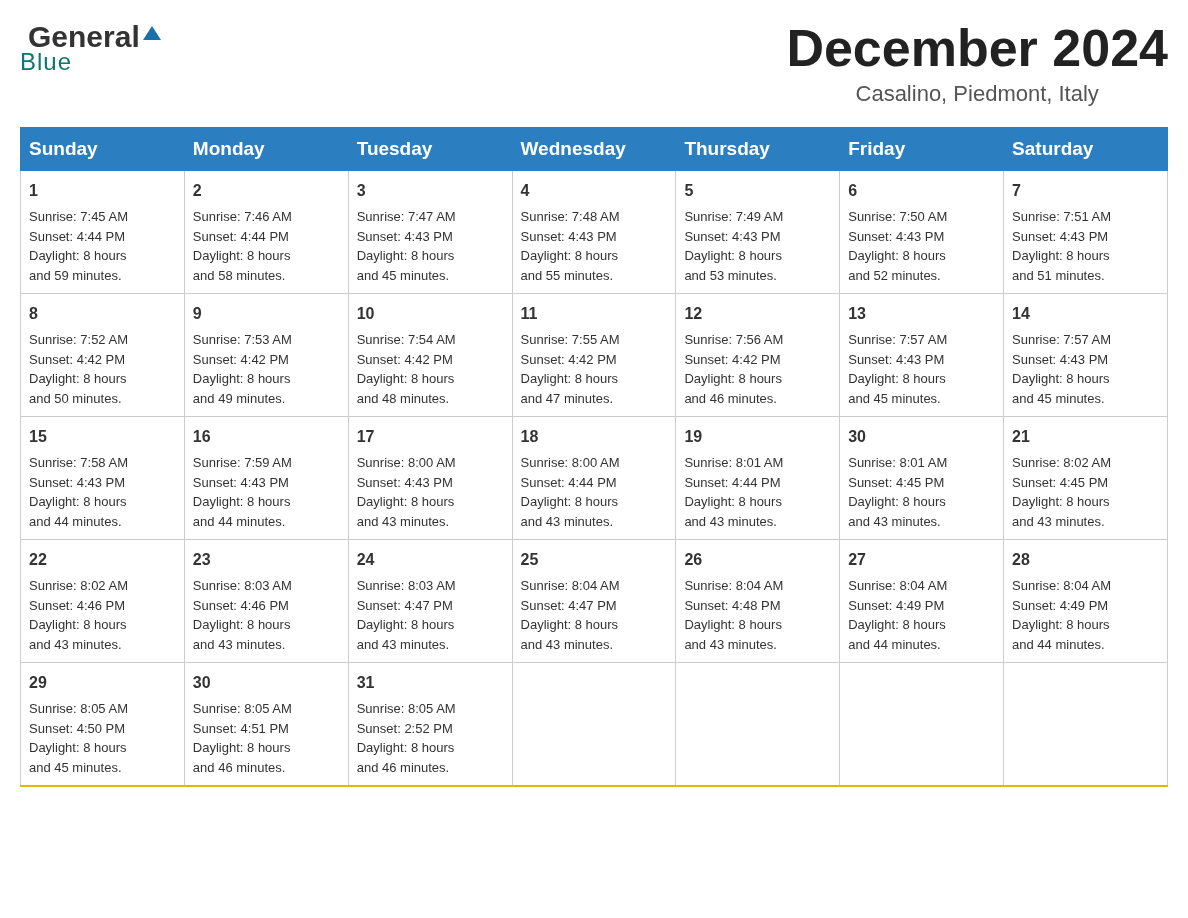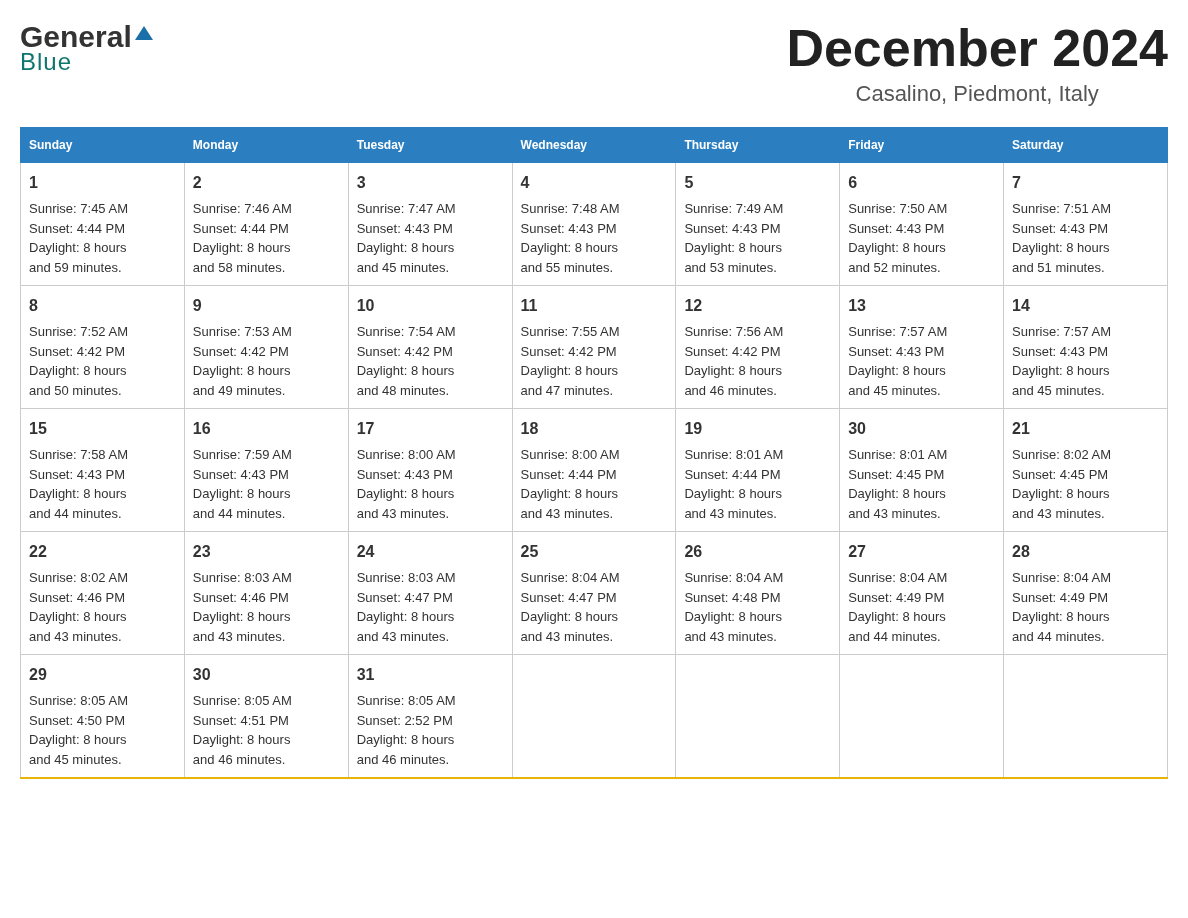--- a/index.html
+++ b/index.html
@@ -36,21 +36,21 @@
       margin-top: 4px;
     }
     .calendar {
       width: 100%;
       border-collapse: collapse;
       border: 1px solid #aaa;
     }
     .calendar th {
       background-color: #2b7fc1;
       color: #fff;
-      font-size: 12px;
+      font-size: 19px;
       font-weight: bold;
       padding: 10px 8px;
       text-align: left;
       border: 1px solid #2b7fc1;
     }
     .calendar td {
       vertical-align: top;
       padding: 8px;
       border: 1px solid #ccc;
       width: 14.28%;
@@ -70,21 +70,21 @@
     }
     .empty {
       background: #fff;
     }
   </style>
 </head>
 <body>
 
 <div class="header">
   <div class="logo">
-    <div style="display:flex; align-items:center;">
+    <div style="display:flex; align-items:center;margin-left:8px;">
       <span style="font-size:30px; font-weight:bold; color:#333;">General</span>
       <span style="display:inline-block; width:0; height:0; border-left:9px solid transparent; border-right:9px solid transparent; border-bottom:14px solid #1a6fa8; margin-left:3px; margin-top:-8px;"></span>
     </div>
     <div style="font-size:24px; font-weight:normal; color:#0f766e; margin-top:-6px; letter-spacing:1px;">Blue</div>
   </div>
   <div class="title-block">
     <div class="month-title">December 2024</div>
     <div class="subtitle">Casalino, Piedmont, Italy</div>
   </div>
 </div>

